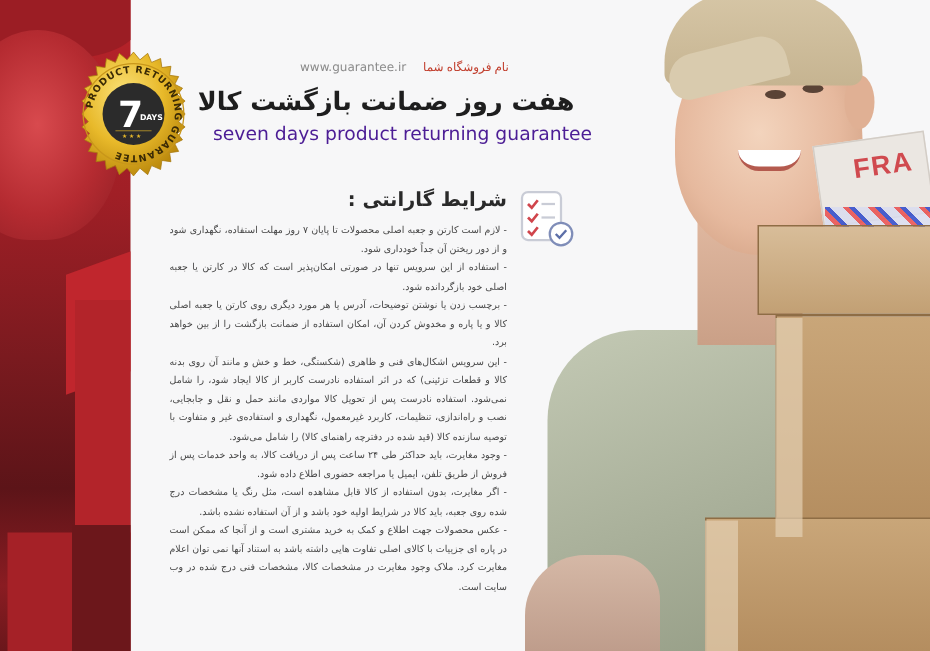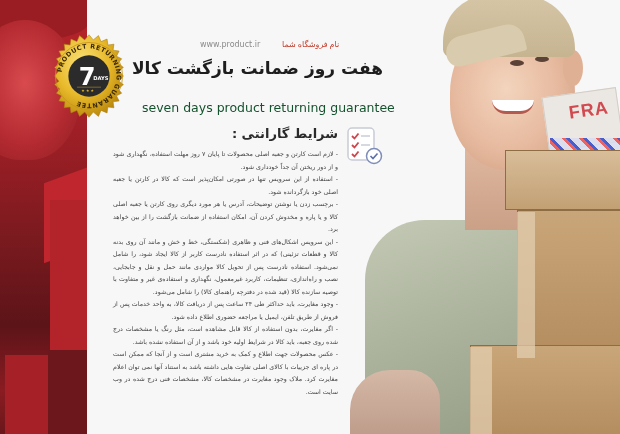--- a/index.html
+++ b/index.html
@@ -107,22 +107,22 @@
     .store-name {
       position: absolute; left: 282px; top: 40px;
       font-family: Liberation Serif, serif; font-size: 8px; color: #c2402f; direction: rtl;
     }
     .title-fa {
       position: absolute; right: 237px; top: 58px; width: 240px; text-align: left;
       direction: rtl; font-family: "DejaVu Sans", sans-serif; font-size: 17px;
       font-weight: bold; color: #1e1e1e; white-space: nowrap;
     }
     .title-en {
-      position: absolute; left: 142px; top: 100px;
-      font-family: "DejaVu Sans", sans-serif; font-size: 12.5px; color: #14532d; white-space: nowrap;
+      position: absolute; left: 142px; top: 81px;
+      font-family: "DejaVu Sans", sans-serif; font-size: 12.5px; color: #4c1d95; white-space: nowrap;
     }
 
     .checklist-icon { position: absolute; left: 346px; top: 126px; width: 38px; height: 40px; }
 
     .terms-title {
       position: absolute; right: 282px; top: 126px; direction: rtl;
       font-family: "DejaVu Sans", sans-serif; font-size: 13px; font-weight: bold; color: #2a2a2a;
     }
     .terms-body {
       position: absolute; left: 113px; top: 148px; width: 225px; direction: rtl; text-align: justify;
@@ -178,21 +178,21 @@
   <text font-family="DejaVu Sans, sans-serif" font-size="7.4" font-weight="bold" fill="#3a2a05" letter-spacing="0.6">
     <textPath href="#ring" startOffset="2%">PRODUCT RETURNING GUARANTEE</textPath>
   </text>
   <circle cx="50" cy="50" r="24" fill="#2b2b2b"></circle>
   <text x="38" y="60" font-family="DejaVu Sans, sans-serif" font-size="28" font-weight="bold" fill="#ffffff">7</text>
   <text x="55" y="55" font-family="DejaVu Sans, sans-serif" font-size="6" font-weight="bold" fill="#ffffff">DAYS</text>
   <line x1="36" y1="63" x2="64" y2="63" stroke="#e8b92a" stroke-width="0.5"></line>
   <text x="41" y="69" font-family="DejaVu Sans, sans-serif" font-size="4.5" fill="#e8b92a">★ ★ ★</text>
 </svg>
 
-<div class="site-url">www.product.ir</div>
+<div class="site-url">www.guarantee.ir</div>
 <div class="store-name">نام فروشگاه شما</div>
 <div class="title-fa">هفت روز ضمانت بازگشت کالا</div>
 <div class="title-en">seven days product returning guarantee</div>
 
 <svg class="checklist-icon" viewBox="0 0 38 40">
   <rect x="2" y="2" width="26" height="32" rx="4" fill="#ffffff" stroke="#c9ccd6" stroke-width="1.5"></rect>
   <path d="M6 10 l2.5 2.5 l4 -5" fill="none" stroke="#d0454c" stroke-width="1.8"></path>
   <path d="M6 19 l2.5 2.5 l4 -5" fill="none" stroke="#d0454c" stroke-width="1.8"></path>
   <path d="M6 28 l2.5 2.5 l4 -5" fill="none" stroke="#d0454c" stroke-width="1.8"></path>
   <line x1="15" y1="10" x2="24" y2="10" stroke="#c9ccd6" stroke-width="1.5"></line>

